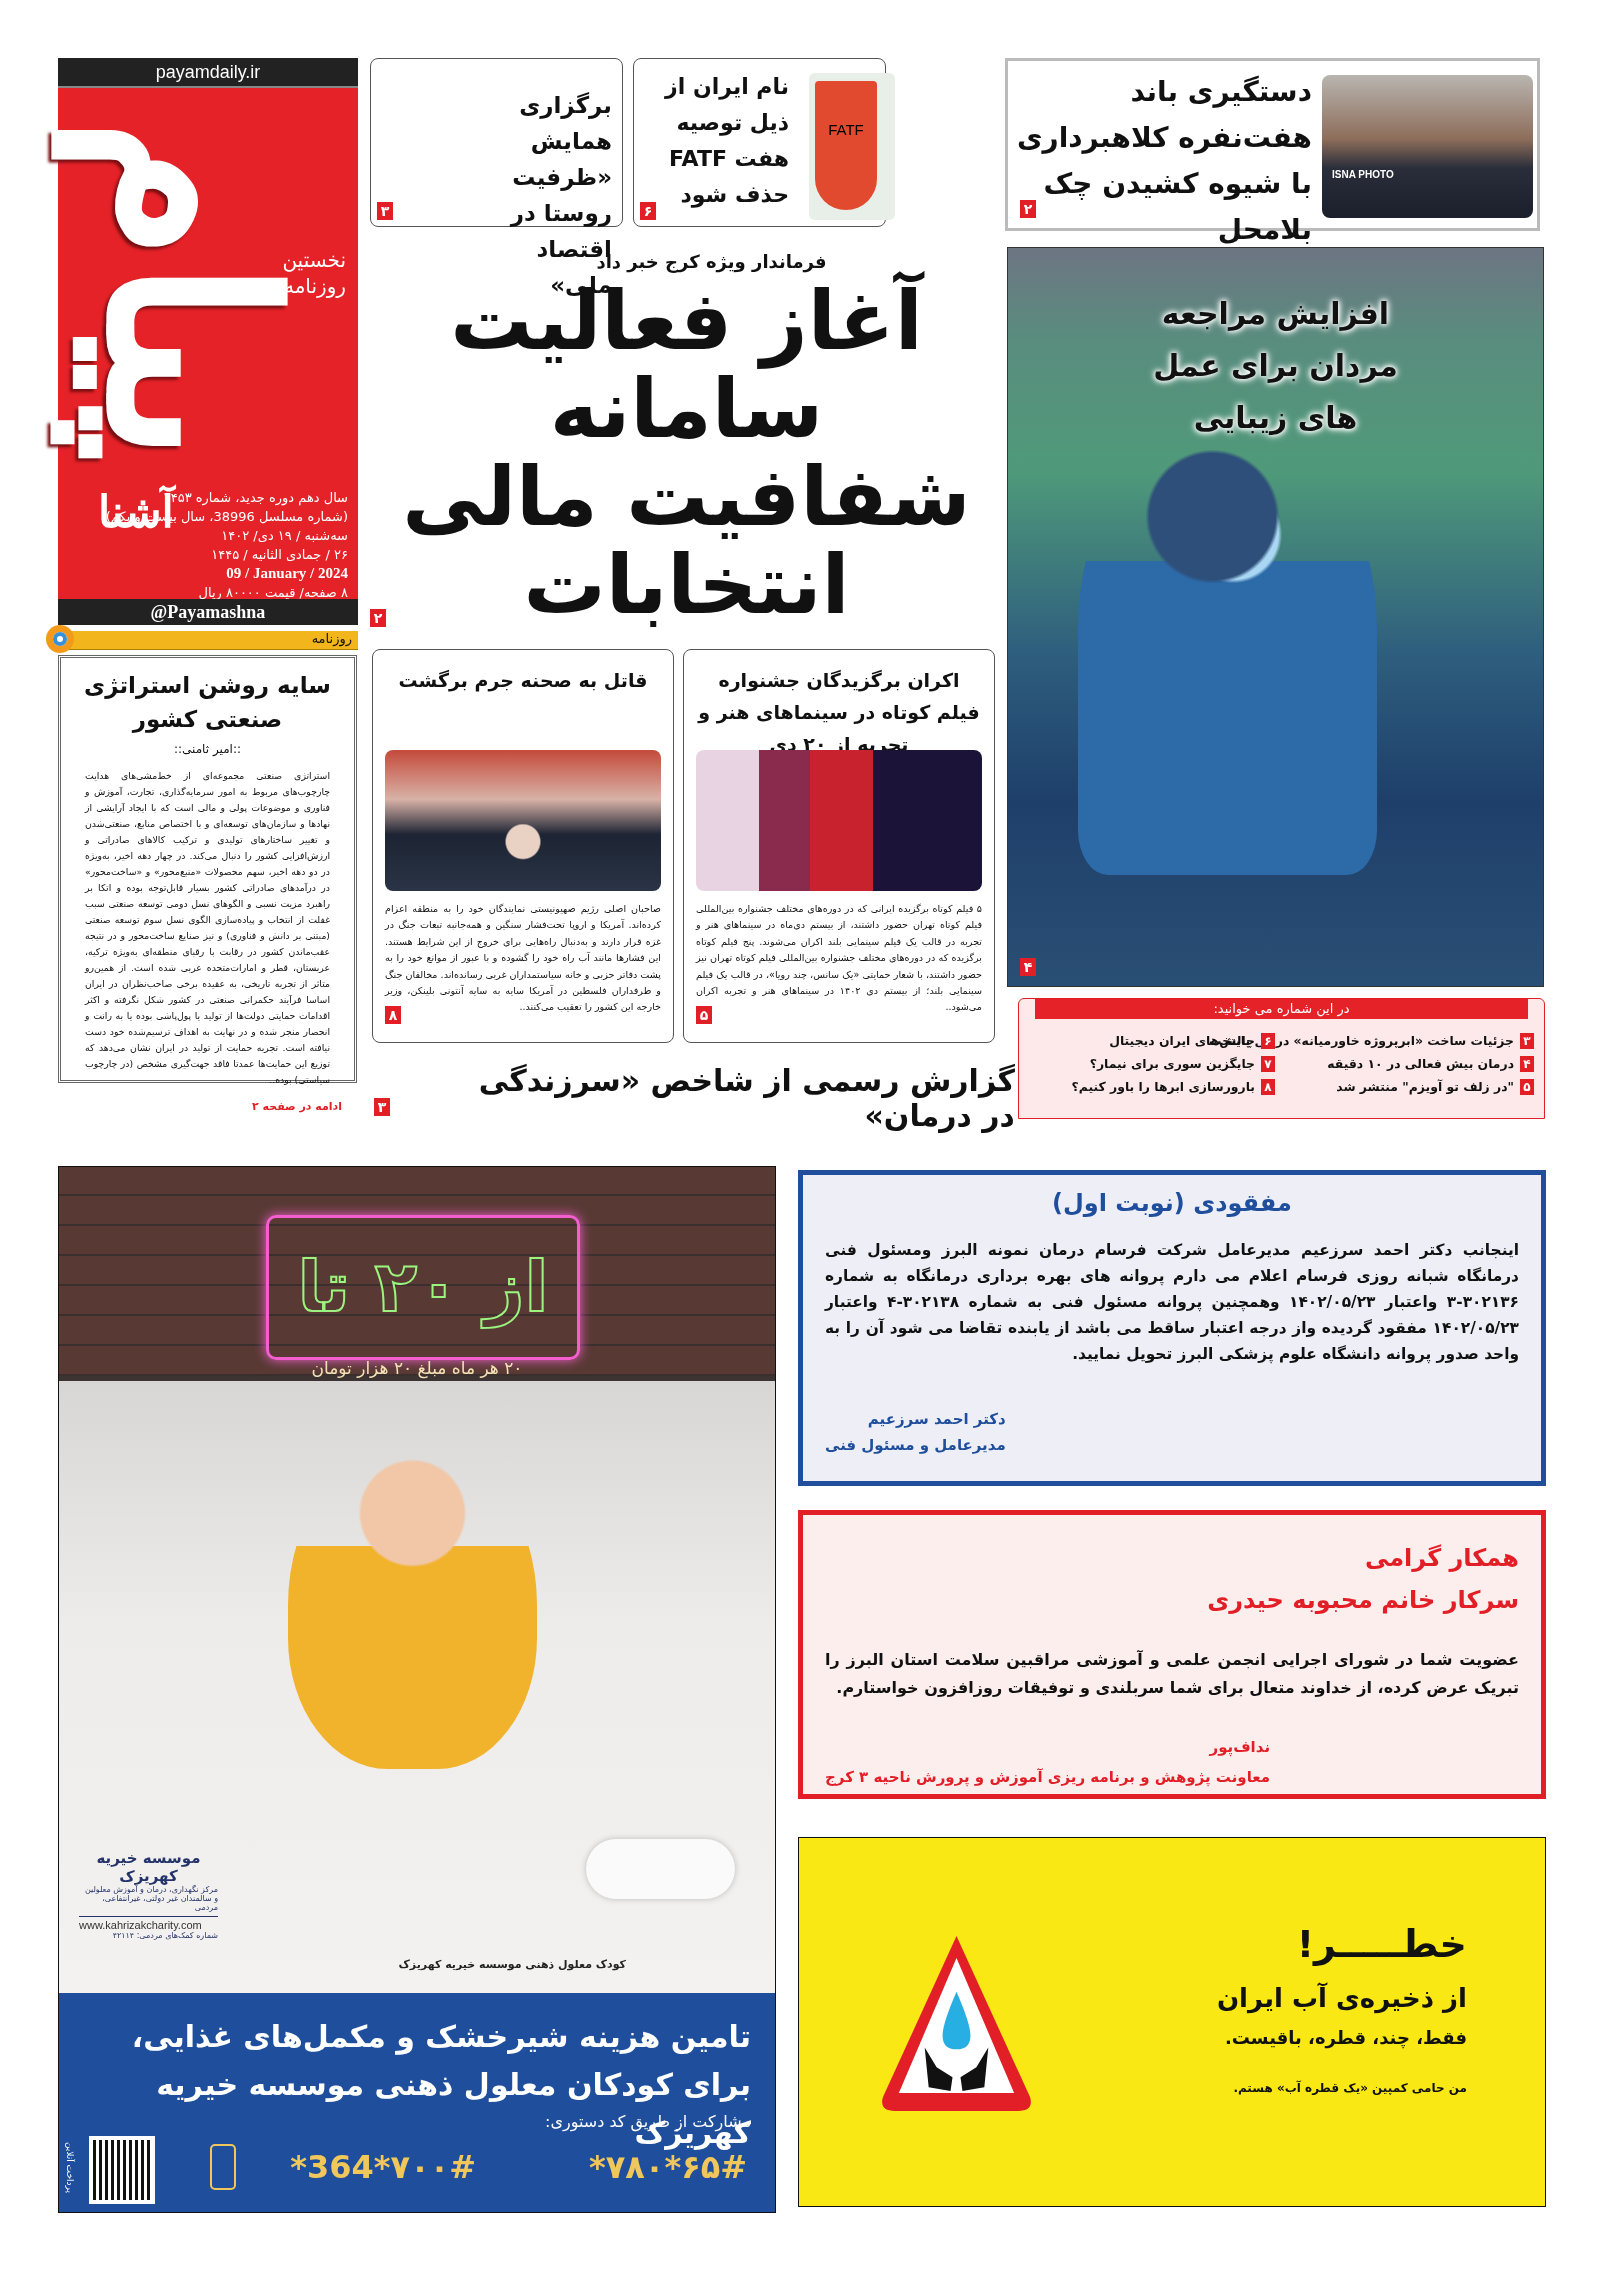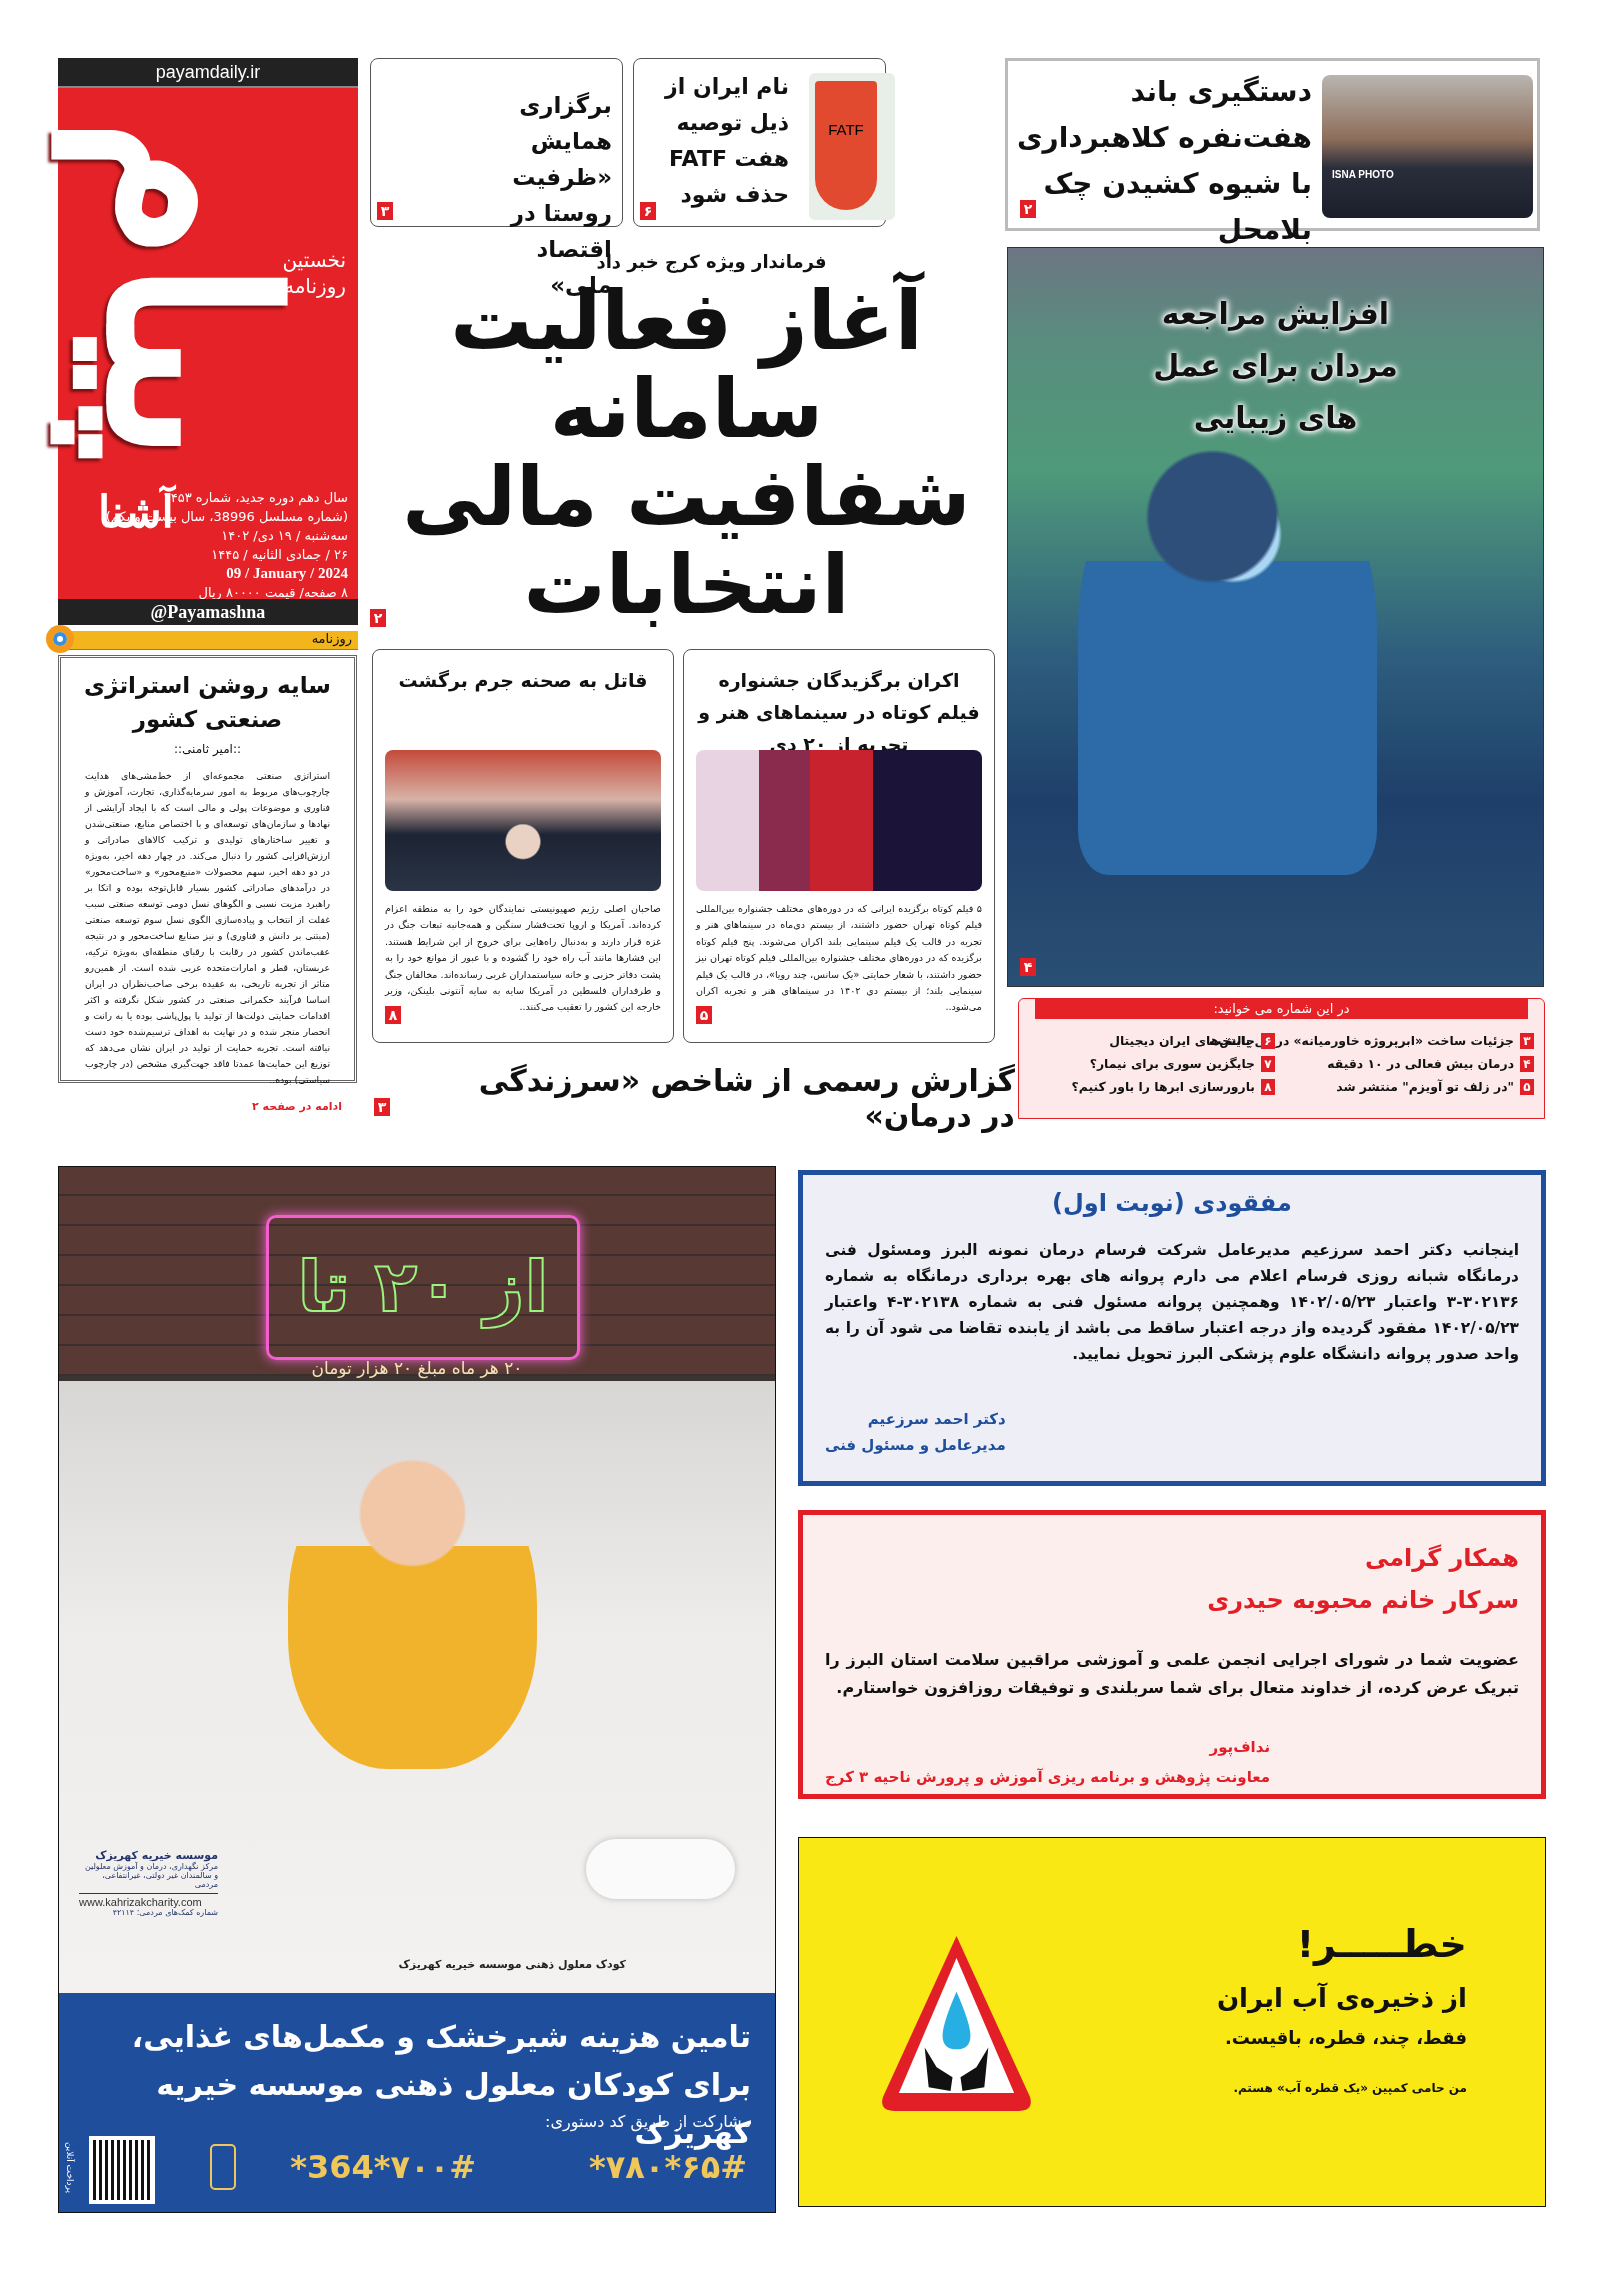--- a/index.html
+++ b/index.html
@@ -52,21 +52,21 @@
   #report{left:458px;top:1063px;width:557px;text-align:right;font-size:30px;font-weight:bold;}
   
   #charity{left:58px;top:1166px;width:716px;height:1045px;border:1px solid #111;overflow:hidden;background:#3c3432;}
   #charity .brick{position:absolute;left:0;top:0;width:100%;height:209px;background:repeating-linear-gradient(0deg,#3a2f2d 0 2px,#5a3a34 2px 30px),#4a3530;opacity:.95;}
   #charity .neon{position:absolute;left:207px;top:48px;width:308px;height:139px;border:3px solid #f45fd0;border-radius:10px;box-shadow:0 0 12px #f45fd0;text-align:center;font-size:70px;font-weight:bold;line-height:139px;color:transparent;-webkit-text-stroke:2px #9af47e;}
   #charity .monthly{position:absolute;left:0;top:191px;width:100%;text-align:center;color:#f3e2b5;font-size:17px;}
   #charity .scene{position:absolute;left:0;top:214px;width:100%;height:612px;background:linear-gradient(180deg,#d8d6d5 0%,#eeecea 40%,#f4f2f0 100%);}
   #charity .baby{position:absolute;left:229px;top:289px;width:249px;height:328px;border-radius:50% 50% 40% 40%;background:radial-gradient(circle at 50% 22%,#f1c7a8 0 18%,transparent 19%),linear-gradient(180deg,transparent 0 32%,#f1b32c 32%);}
   #charity .bottle{position:absolute;left:527px;top:657px;width:149px;height:60px;border-radius:30px;background:#fafafa;box-shadow:0 0 6px #bbb;}
   #charity .org{position:absolute;left:20px;top:687px;width:139px;font-size:8px;color:#24346b;text-align:right;}
-  #charity .org .name{font-size:11px;font-weight:bold;}
+  #charity .org .name{font-size:15px;font-weight:bold;text-align:center;}
   #charity .org .www{font-size:11px;color:#333;direction:ltr;text-align:left;border-top:1px solid #24346b;margin-top:4px;padding-top:2px;font-family:"Liberation Sans",sans-serif;}
   #charity .caption{position:absolute;right:149px;top:776px;font-size:11px;font-weight:bold;color:#222;}
   #charity .blue{position:absolute;left:0;top:826px;width:100%;height:219px;background:#1f4f9c;}
   #charity .blue .l1{position:absolute;right:24px;top:20px;width:667px;text-align:right;color:#fff;font-size:30px;font-weight:bold;line-height:48px;}
   #charity .blue .cta{position:absolute;right:24px;top:119px;color:#fff;font-size:16px;}
   #charity .blue .code1{position:absolute;right:28px;top:155px;color:#f0c75a;font-size:32px;font-weight:bold;letter-spacing:4px;}
   #charity .blue .code2{position:absolute;right:299px;top:155px;color:#f0c75a;font-size:32px;font-weight:bold;letter-spacing:4px;}
   #charity .blue .phone{position:absolute;left:151px;top:151px;width:22px;height:42px;border:2px solid #f0c75a;border-radius:5px;}
   #charity .blue .qr{position:absolute;left:30px;top:143px;width:58px;height:60px;background:repeating-linear-gradient(90deg,#111 0 3px,#fff 3px 6px),#fff;border:4px solid #fff;}
   #charity .blue .qrl{position:absolute;left:6px;top:149px;color:#fff;font-size:9px;writing-mode:vertical-rl;}

